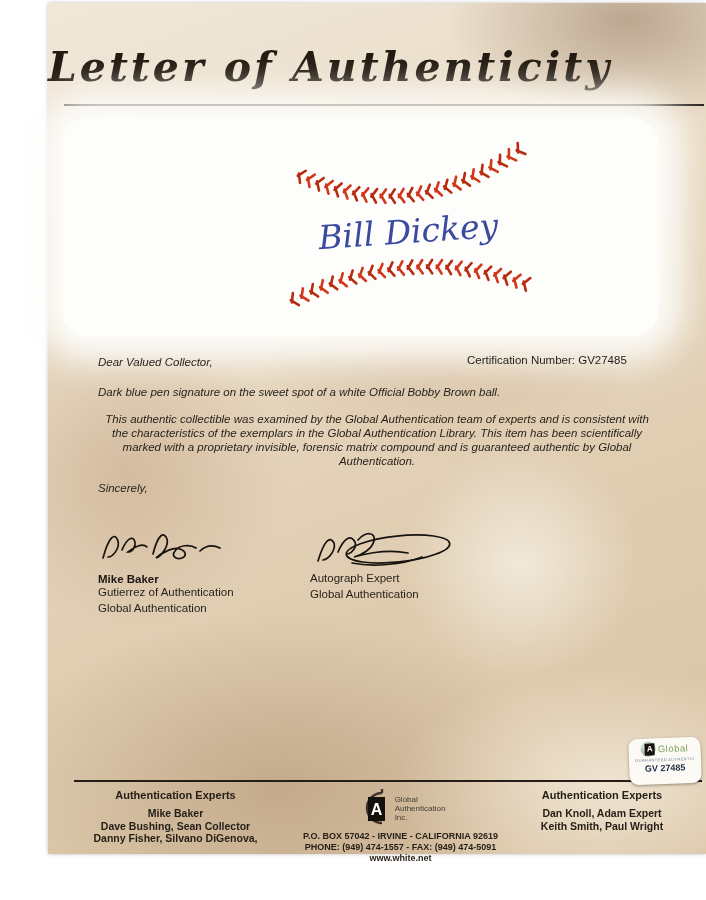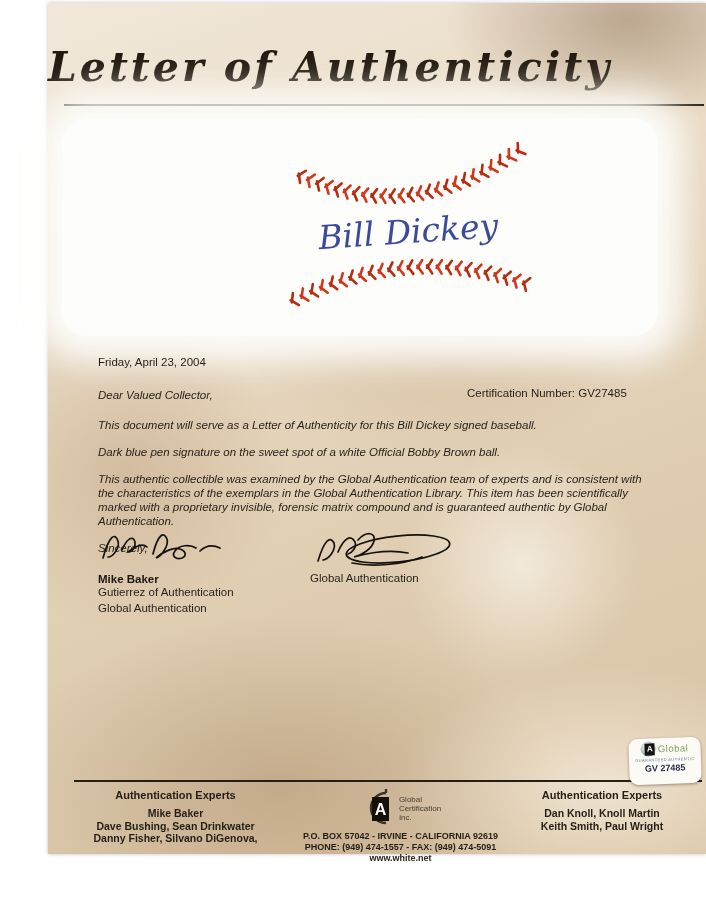--- a/index.html
+++ b/index.html
@@ -36,21 +36,21 @@
   
   .body-text{
     position:absolute;left:50px;top:352px;width:560px;
     font-size:11.5px;line-height:14px;color:#241f19;
   }
   .body-text p{margin:0 0 13px 0;font-style:italic;}
   .body-text .upright{font-style:normal;}
   .date-line{margin-bottom:19px !important;}
   .salut-row{position:relative;margin-bottom:16px;}
   .cert{position:absolute;left:357px;top:-2px;font-style:normal;white-space:nowrap;margin-left:12px;}
-  .para3{width:558px;}
+  .para3{width:558px;text-align:center;}
   
   .sign-row{position:absolute;left:50px;top:526px;display:flex;}
   .sign-col{width:212px;}
   .sign-col .sig{height:38px;}
   .sign-name{font-weight:bold;font-size:11.5px;color:#1d1812;margin-top:2px;}
   .sign-line{font-size:11.5px;color:#241f19;line-height:15.5px;}
   
   .footer-rule{position:absolute;left:26px;top:777px;width:628px;height:2px;background:#241e16;}
   .footer{position:absolute;left:0;top:783px;width:658px;display:flex;color:#241e16;}
   .f-col{text-align:center;}
@@ -189,26 +189,24 @@
         <line x1="259.70200546598755" y1="147.014553732593" x2="266.77911899621415" y2="140.67700972246698" stroke="#b72c10" stroke-width="2.6" stroke-linecap="round"></line>
         <line x1="270.01558068152536" y1="147.39046420734712" x2="272.533801180013" y2="156.5506260793337" stroke="#d2371a" stroke-width="2.6" stroke-linecap="round"></line>
         <line x1="269.26350568781334" y1="149.8002451036726" x2="276.5448678131437" y2="143.69846129893116" stroke="#d2371a" stroke-width="2.6" stroke-linecap="round"></line>
         <line x1="279.64919016498044" y1="150.54159934872013" x2="281.870985786771" y2="159.77813680682598" stroke="#b72c10" stroke-width="2.6" stroke-linecap="round"></line>
         <line x1="278.81986844358335" y1="152.92589929773683" x2="286.2940349675556" y2="147.06187041207022" stroke="#b72c10" stroke-width="2.6" stroke-linecap="round"></line>
       </g>
     <text x="165" y="112" text-anchor="middle" transform="rotate(-4 165 112)" font-family="DejaVu Serif, serif" font-style="italic" font-size="33" fill="#3c4a9e">Bill Dickey</text>
   </svg>
 
   <div class="body-text">
-    <p class="upright date-line">Friday, April 23, 2004</p>
     <div class="salut-row">
       <p style="margin:0">Dear Valued Collector,</p>
       <span class="cert">Certification Number: GV27485</span>
     </div>
-    <p>This document will serve as a Letter of Authenticity for this Bill Dickey signed baseball.</p>
     <p>Dark blue pen signature on the sweet spot of a white Official Bobby Brown ball.</p>
     <p class="para3">This authentic collectible was examined by the Global Authentication team of experts and is consistent with the characteristics of the exemplars in the Global Authentication Library. This item has been scientifically marked with a proprietary invisible, forensic matrix compound and is guaranteed authentic by Global Authentication.</p>
     <p>Sincerely,</p>
   </div>
 
   <div class="sign-row">
     <div class="sign-col">
       <svg class="sig" width="130" height="38" viewBox="0 0 130 38">
         <g fill="none" stroke="#16120e" stroke-width="1.7" stroke-linecap="round">
           <path d="M5 29 C11 7 17 3 20 12 C22 19 15 28 10 28"></path>
@@ -224,54 +222,55 @@
     <div class="sign-col">
       <svg class="sig" width="150" height="38" viewBox="0 0 150 38">
         <g fill="none" stroke="#16120e" stroke-width="1.7" stroke-linecap="round">
           <path d="M8 32 C14 12 20 6 24 14 C26 21 19 30 13 31"></path>
           <path d="M28 23 C34 9 41 5 45 13 C47 18 42 24 38 25"></path>
           <path d="M48 11 C56 2 66 3 64 12 C62 20 52 26 44 28 C62 23 82 21 98 24"></path>
           <ellipse cx="88" cy="20" rx="52" ry="13" transform="rotate(-6 88 20)"></ellipse>
           <path d="M42 34 C62 38 92 36 112 28"></path>
         </g>
       </svg>
+      <div class="sign-line">Autograph Expert</div>
       <div class="sign-line">Global Authentication</div>
     </div>
   </div>
 
   <div class="footer-rule"></div>
 
   <div class="footer">
     <div class="f-col f-left">
       <div class="f-head">Authentication Experts</div>
       <div class="f-line">Mike Baker</div>
-      <div class="f-line">Dave Bushing, Sean Drinkwater</div>
+      <div class="f-line">Dave Bushing, Sean Collector</div>
       <div class="f-line">Danny Fisher, Silvano DiGenova,</div>
     </div>
     <div class="f-col f-center">
       <div class="logo-row">
         <svg width="36" height="40" viewBox="0 0 36 40">
           <path d="M26 5 A15 15 0 1 0 26 35" fill="none" stroke="#3a332b" stroke-width="2.4"></path>
           <path d="M26 5 L26 1" stroke="#3a332b" stroke-width="2.4"></path>
           <rect x="12" y="9" width="17" height="24" fill="#14100c"></rect>
           <text x="20.5" y="27" text-anchor="middle" font-family="Liberation Sans, sans-serif" font-size="16" font-weight="bold" fill="#ffffff">A</text>
         </svg>
         <div class="logo-words">
           <div>Global</div>
-          <div>Certification</div>
+          <div>Authentication</div>
           <div>Inc.</div>
         </div>
       </div>
       <div class="addr">P.O. BOX 57042 - IRVINE - CALIFORNIA 92619</div>
       <div class="addr" style="margin-top:0">PHONE: (949) 474-1557 - FAX: (949) 474-5091</div>
       <div class="addr" style="margin-top:0">www.white.net</div>
     </div>
     <div class="f-col f-right">
       <div class="f-head">Authentication Experts</div>
-      <div class="f-line">Dan Knoll, Knoll Martin</div>
+      <div class="f-line">Dan Knoll, Adam Expert</div>
       <div class="f-line">Keith Smith, Paul Wright</div>
     </div>
   </div>
 
   <div class="sticker">
     <div class="stk-row">
       <span class="stk-circle">
         <span class="stk-square">A</span>
       </span>
       <span class="stk-brand">Global</span>

